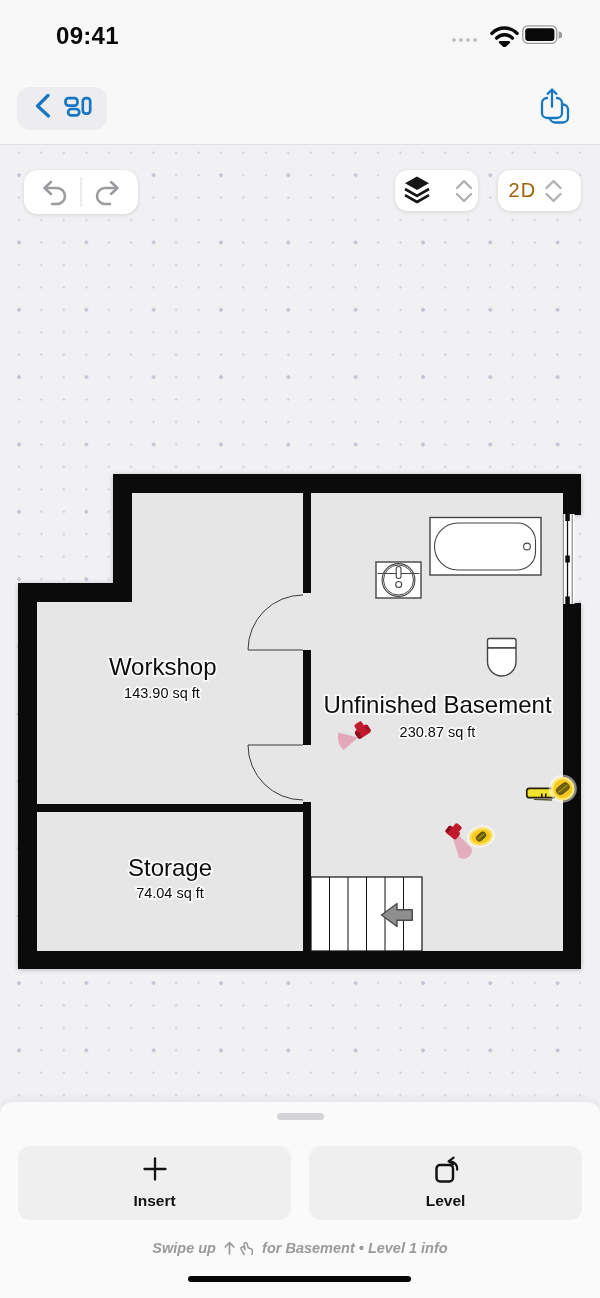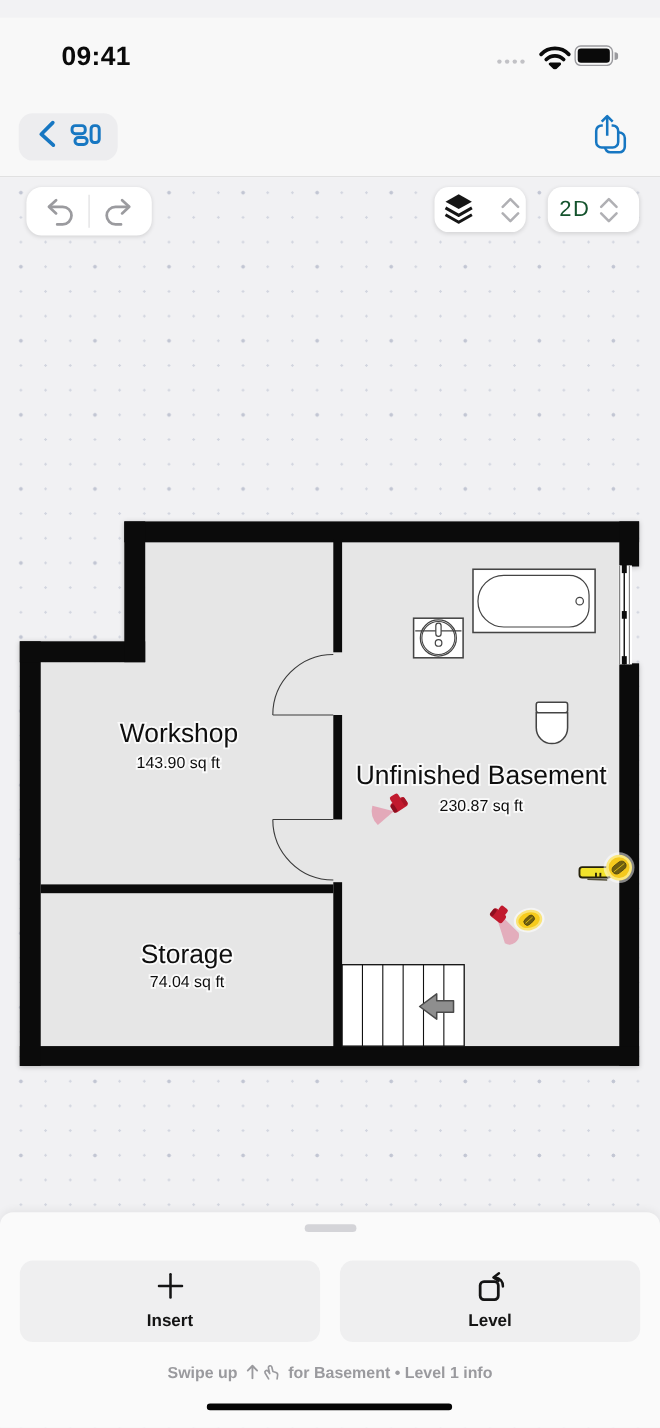--- a/index.html
+++ b/index.html
@@ -144,21 +144,21 @@
     <text x="437.5" y="712.5" font-size="24">Unfinished Basement</text>
     <text x="437.5" y="737" font-size="14.5">230.87 sq ft</text>
   </g>
 
   <g text-anchor="middle" font-family="Liberation Sans, sans-serif" style="paint-order:stroke;stroke:rgba(255,255,255,0.8);stroke-width:3.4px;fill:#0E0E0E;">
     <text x="170" y="875.5" font-size="24">Storage</text>
     <text x="170" y="897.5" font-size="14.5">74.04 sq ft</text>
   </g>
 </svg>
 
-<div class="abs" style="left:0;top:16px;width:600px;height:145px;background:#F8F8F8;
+<div class="abs" style="left:0;top:0;width:600px;height:145px;background:#F8F8F8;
      border-bottom:1px solid rgba(0,0,0,0.09);box-sizing:border-box;">
 
   <div class="abs" style="left:56px;top:22px;font-size:24px;font-weight:700;color:#0A0A0A;letter-spacing:0.3px;">09:41</div>
 
   <svg class="abs" style="left:450px;top:36px;" width="32" height="8" viewBox="0 0 32 8">
     <circle cx="4" cy="4" r="2" fill="#C2C2C6"></circle>
       <circle cx="11" cy="4" r="2" fill="#C2C2C6"></circle>
     <circle cx="18" cy="4" r="2" fill="#C2C2C6"></circle>
       <circle cx="25" cy="4" r="2" fill="#C2C2C6"></circle>
   </svg>
@@ -224,21 +224,21 @@
 
   <g fill="none" stroke="#B0B0B4" stroke-width="2.3" stroke-linecap="round" stroke-linejoin="round">
     <polyline points="62,18 69,11 76,18"></polyline>
     <polyline points="62,24 69,31 76,24"></polyline>
   </g>
 </svg>
 
 <div class="abs" style="left:498px;top:170px;width:82.5px;height:41px;background:#FFFFFF;border-radius:13px;
      box-shadow:0 1px 4px rgba(0,0,0,0.12);"></div>
 
-<div class="abs" style="left:508.5px;top:179px;font-size:20px;font-weight:400;color:#14532d;letter-spacing:1.2px;text-align:right;">2D</div>
+<div class="abs" style="left:508.5px;top:179px;font-size:20px;font-weight:400;color:#a16207;letter-spacing:1.2px;text-align:right;">2D</div>
 
 <svg class="abs" style="left:498px;top:170px;" width="82" height="42" viewBox="0 0 82 42">
   <g fill="none" stroke="#B0B0B4" stroke-width="2.3" stroke-linecap="round" stroke-linejoin="round">
     <polyline points="48.5,18 55.5,11 62.5,18"></polyline>
     <polyline points="48.5,24 55.5,31 62.5,24"></polyline>
   </g>
 </svg>
 
 <div class="abs" style="left:0;top:1102px;width:600px;height:240px;background:#FAFAFA;
      border-radius:12px 12px 0 0;box-shadow:0 -2px 8px rgba(0,0,0,0.06);">
@@ -257,21 +257,21 @@
   <div class="abs" style="left:309px;top:44px;width:273px;height:74px;background:#EFEFF0;border-radius:12px;"></div>
 
   <svg class="abs" style="left:430px;top:50px;" width="32" height="32" viewBox="0 0 32 32">
     <rect x="6.5" y="13" width="16.5" height="16.5" rx="3.5" fill="none" stroke="#141414" stroke-width="2.5"></rect>
     <path d="M 20,9.3 a 7.5,7.5 0 0 1 7.2,8.2" fill="none" stroke="#141414" stroke-width="2.3" stroke-linecap="round"></path>
     <polyline points="23.6,5.6 18.6,9.4 23.3,12.4" fill="none" stroke="#141414" stroke-width="2.3" stroke-linecap="round" stroke-linejoin="round"></polyline>
   </svg>
 
   <div class="abs" style="left:309px;top:90px;width:273px;text-align:center;font-size:15.5px;font-weight:600;color:#141414;">Level</div>
 
-  <div class="abs" style="left:0;top:138px;width:600px;text-align:center;font-size:14.5px;font-weight:600;color:#9A9A9E;">
+  <div class="abs" style="left:0;top:138px;width:600px;text-align:center;font-size:14.5px;font-weight:600;color:#9A9A9E;font-style:italic;">
     Swipe up&nbsp; <svg width="11" height="14" viewBox="0 0 11 14" style="vertical-align:-1.5px;">
         <path d="M5.5,13 V2.2 M1.2,6 L5.5,1.6 L9.8,6" fill="none" stroke="#9A9A9E" stroke-width="1.7" stroke-linejoin="round" stroke-linecap="round"></path>
       </svg><svg width="16" height="15" viewBox="0 0 16 15" style="vertical-align:-2.5px;margin-left:3px;">
         <path d="M6.2,13.5 L3,8.2 a1.6,1.6 0 0 1 2.7,-1.7 L7.2,8.7 L6,3.4 a1.6,1.6 0 0 1 3.1,-0.7 l1,4.1 2.8,0.9 a2.2,2.2 0 0 1 1.5,2.4 l-0.5,3.4" fill="none" stroke="#9A9A9E" stroke-width="1.5" stroke-linejoin="round" stroke-linecap="round"></path>
       </svg> &nbsp;for Basement • Level 1 info
   </div>
 
   <div class="abs" style="left:188px;top:174px;width:223px;height:5.5px;background:#050505;border-radius:3px;"></div>
 </div>
 

